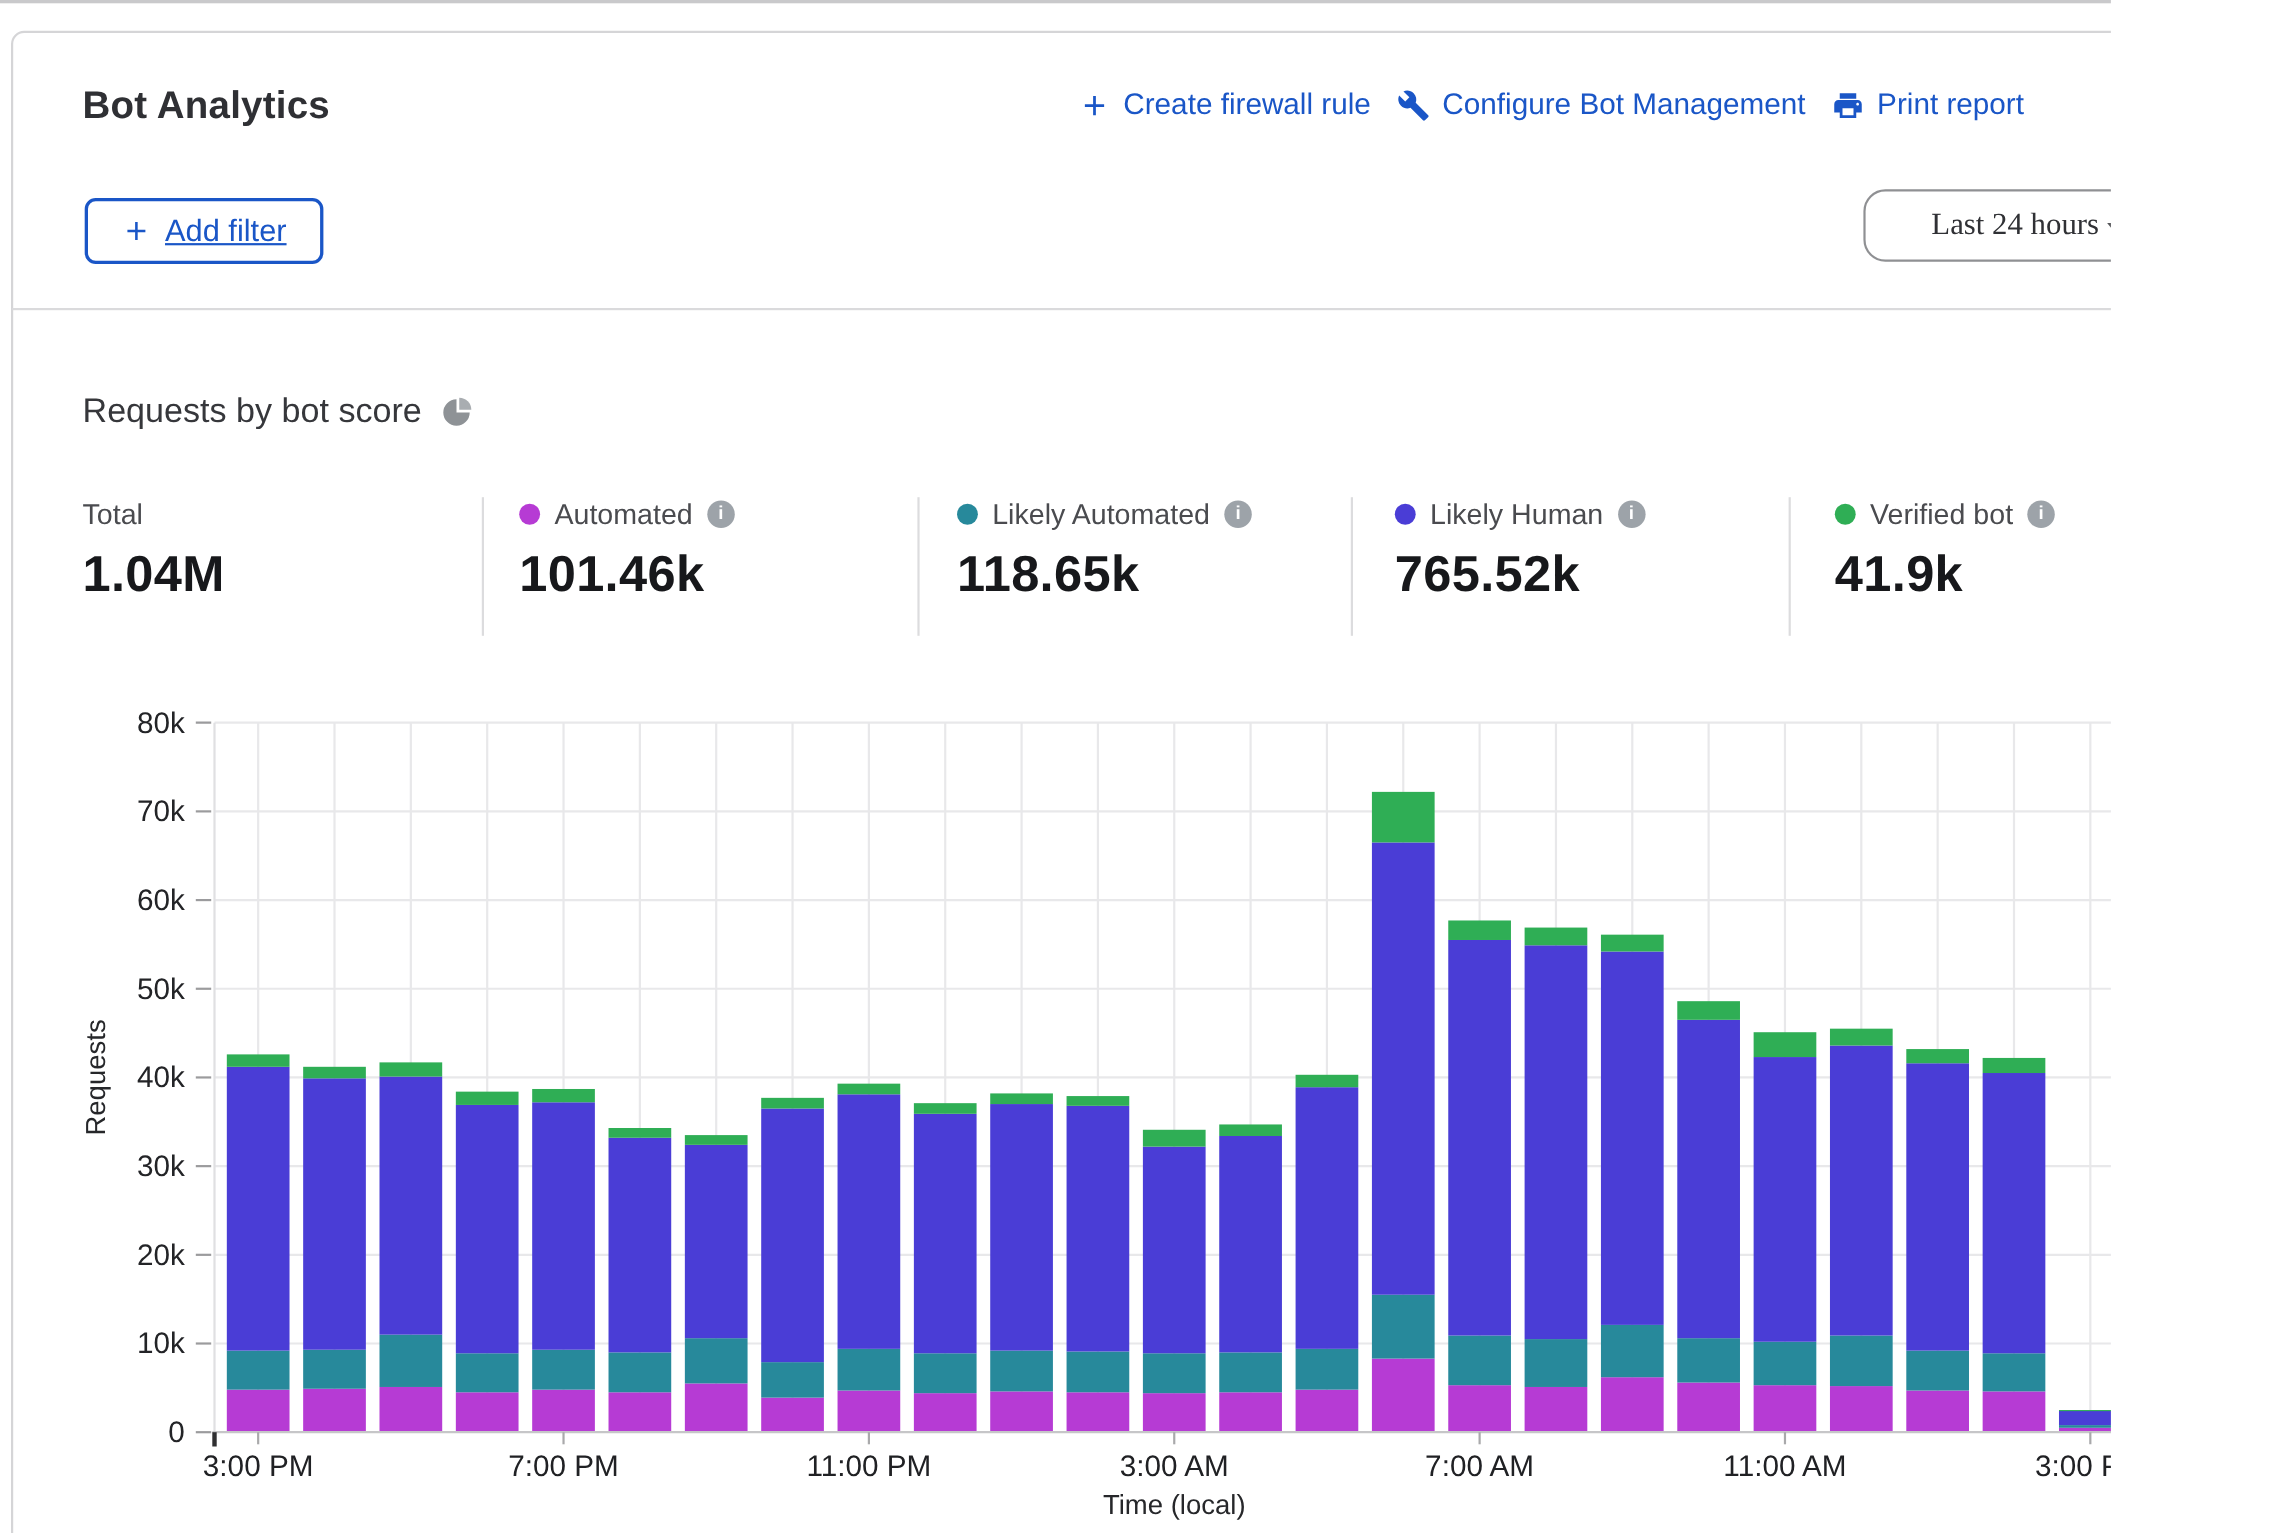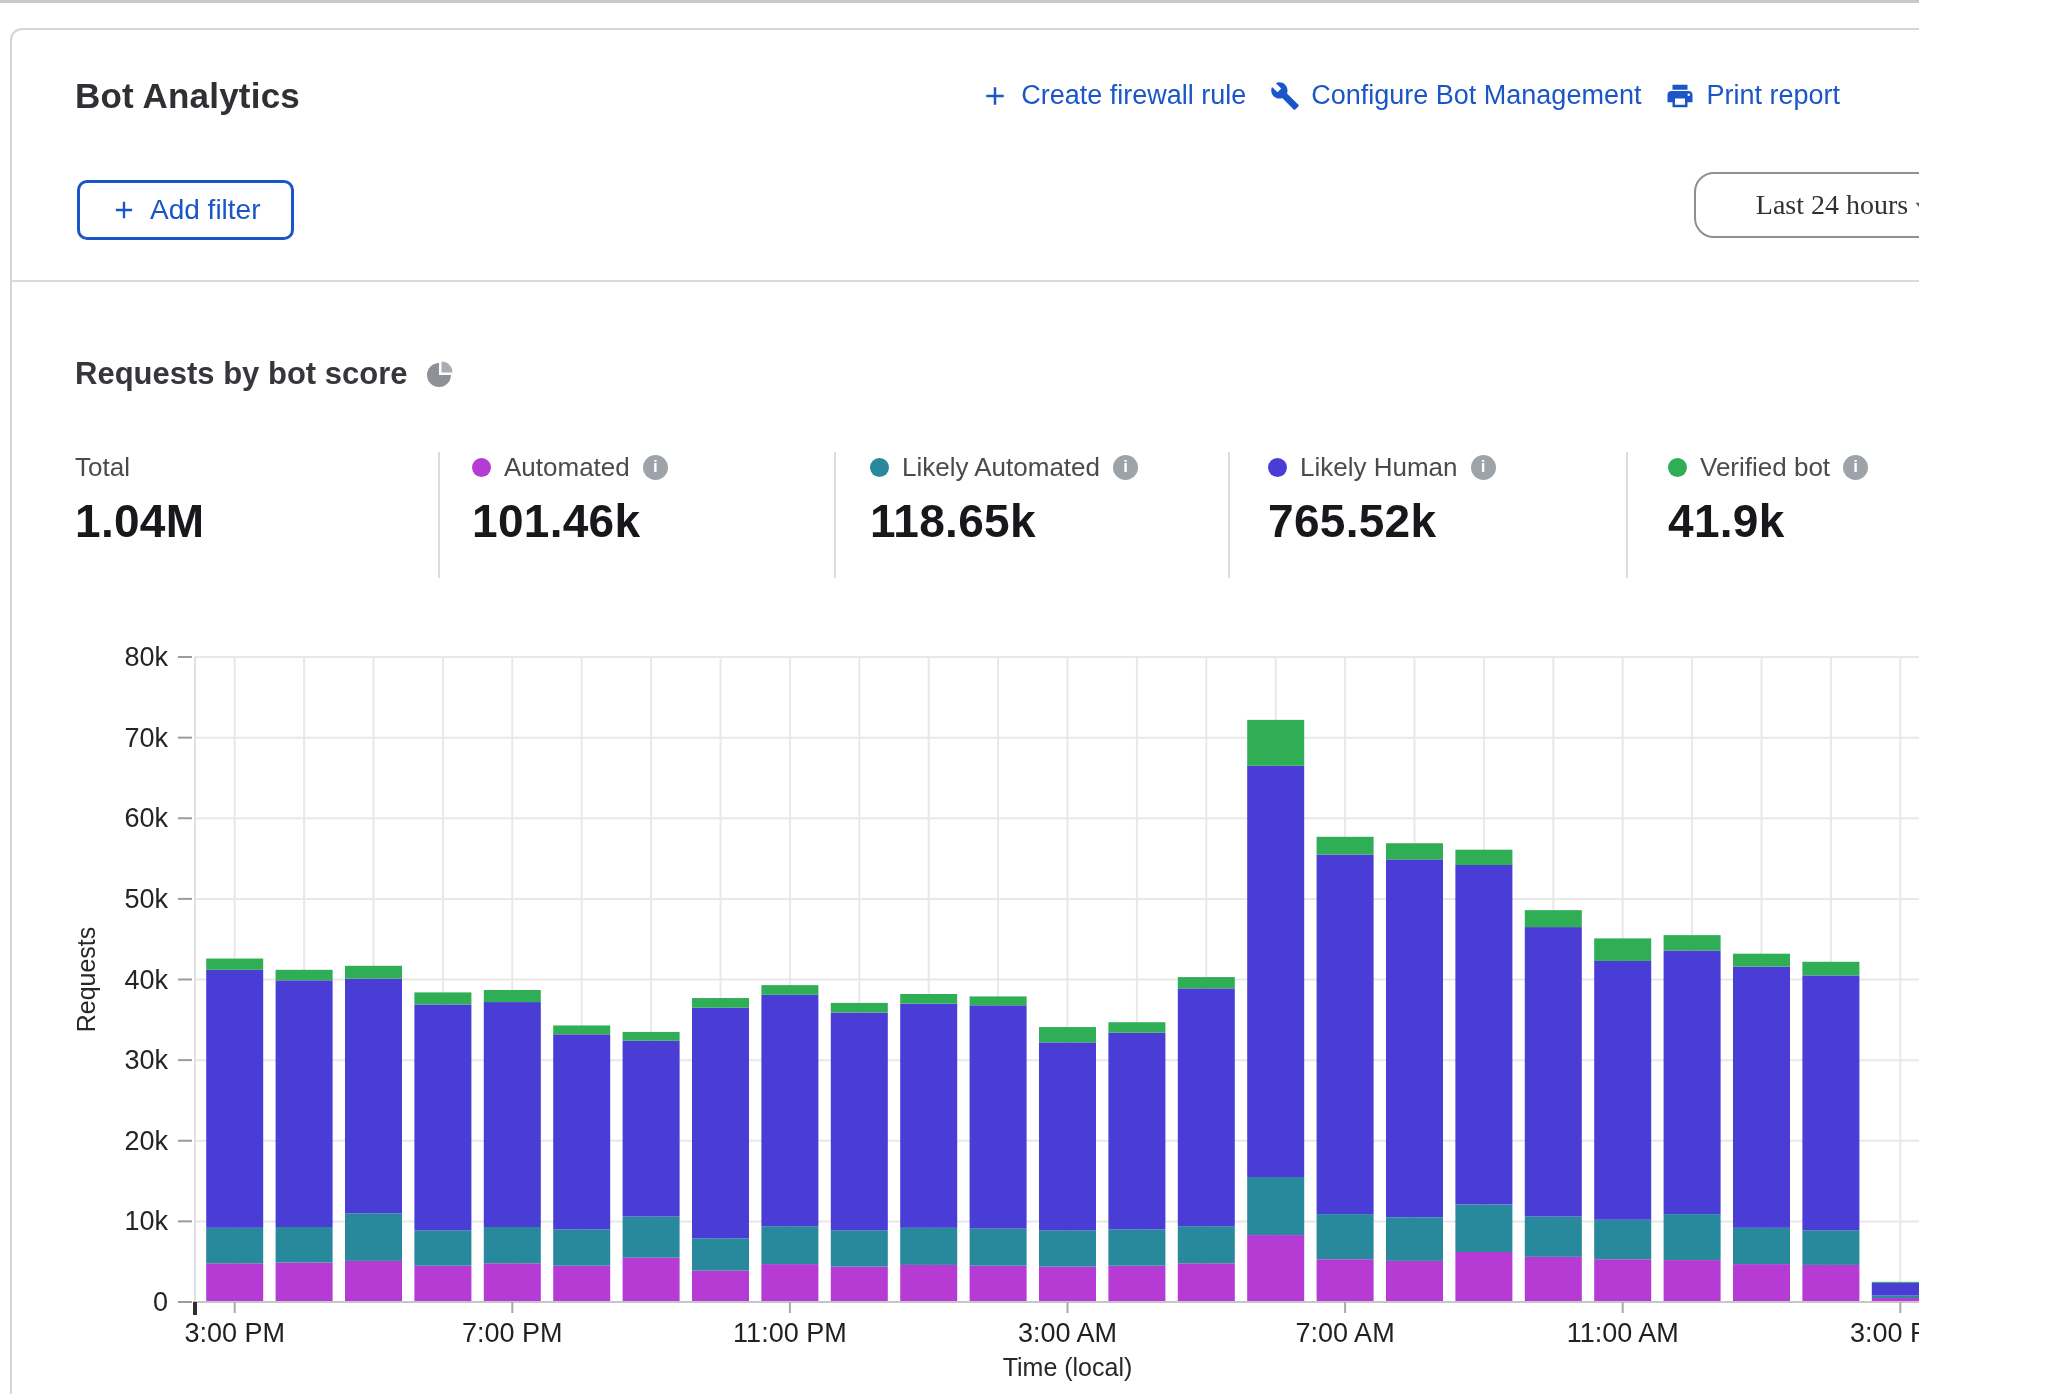--- a/index.html
+++ b/index.html
@@ -22,33 +22,33 @@
     position:absolute;left:75px;top:76px;font-size:35px;font-weight:700;color:var(--ink);
     letter-spacing:.2px;
   }
   .actions{position:absolute;right:79px;top:80px;display:flex;align-items:center;gap:24px;}
   .action{display:flex;align-items:center;gap:11px;color:var(--blue);font-size:27px;cursor:pointer;}
   .action svg{width:30px;height:30px;fill:var(--blue);flex:0 0 auto;}
   .add-filter{
     position:absolute;left:77px;top:180px;height:60px;padding:0 30px;
     display:flex;align-items:center;gap:12px;
     border:3px solid var(--blue);border-radius:10px;background:#fff;
-    color:var(--blue);font-size:28px;cursor:pointer;font-family:inherit;
+    color:var(--blue);font-size:28px;cursor:pointer;font-family:inherit;text-decoration:underline;
   }
   .add-filter svg{width:28px;height:28px;fill:var(--blue);}
   .time-select{
     position:absolute;left:1694px;top:172px;width:298px;height:66px;
     border:2px solid #8f9093;border-radius:20px;background:#fff;
     display:flex;align-items:center;justify-content:center;
     padding:0 22px 0 26px;font-size:28px;color:#303135;cursor:pointer;font-family:Liberation Serif, serif;
   }
   .time-select svg{width:26px;height:26px;fill:#55565a;}
   .section-divider{position:absolute;left:11px;top:280px;width:2045px;border-top:2px solid #dadadc;}
   .heading-row{position:absolute;left:75px;top:356px;display:flex;align-items:center;gap:18px;}
-  .section-heading{font-size:31px;font-weight:700;color:#36373b;}
+  .section-heading{font-size:31px;font-weight:400;color:#36373b;}
   .stats{position:absolute;left:0;top:450px;width:2070px;height:130px;}
   .stat-col{position:absolute;top:0;}
   .stat-label-row{display:flex;align-items:center;gap:13px;font-size:26px;color:#4a4b4f;height:34px;}
   .legend-dot{width:19px;height:19px;border-radius:50%;flex:0 0 auto;}
   .info-icon{
     width:25px;height:25px;border-radius:50%;background:#9da3a9;color:#fff;
     display:flex;align-items:center;justify-content:center;
     font-size:17px;font-weight:700;font-style:normal;flex:0 0 auto;cursor:pointer;
   }
   .stat-value{margin-top:10px;font-size:46px;font-weight:700;color:#17181b;letter-spacing:.3px;}

